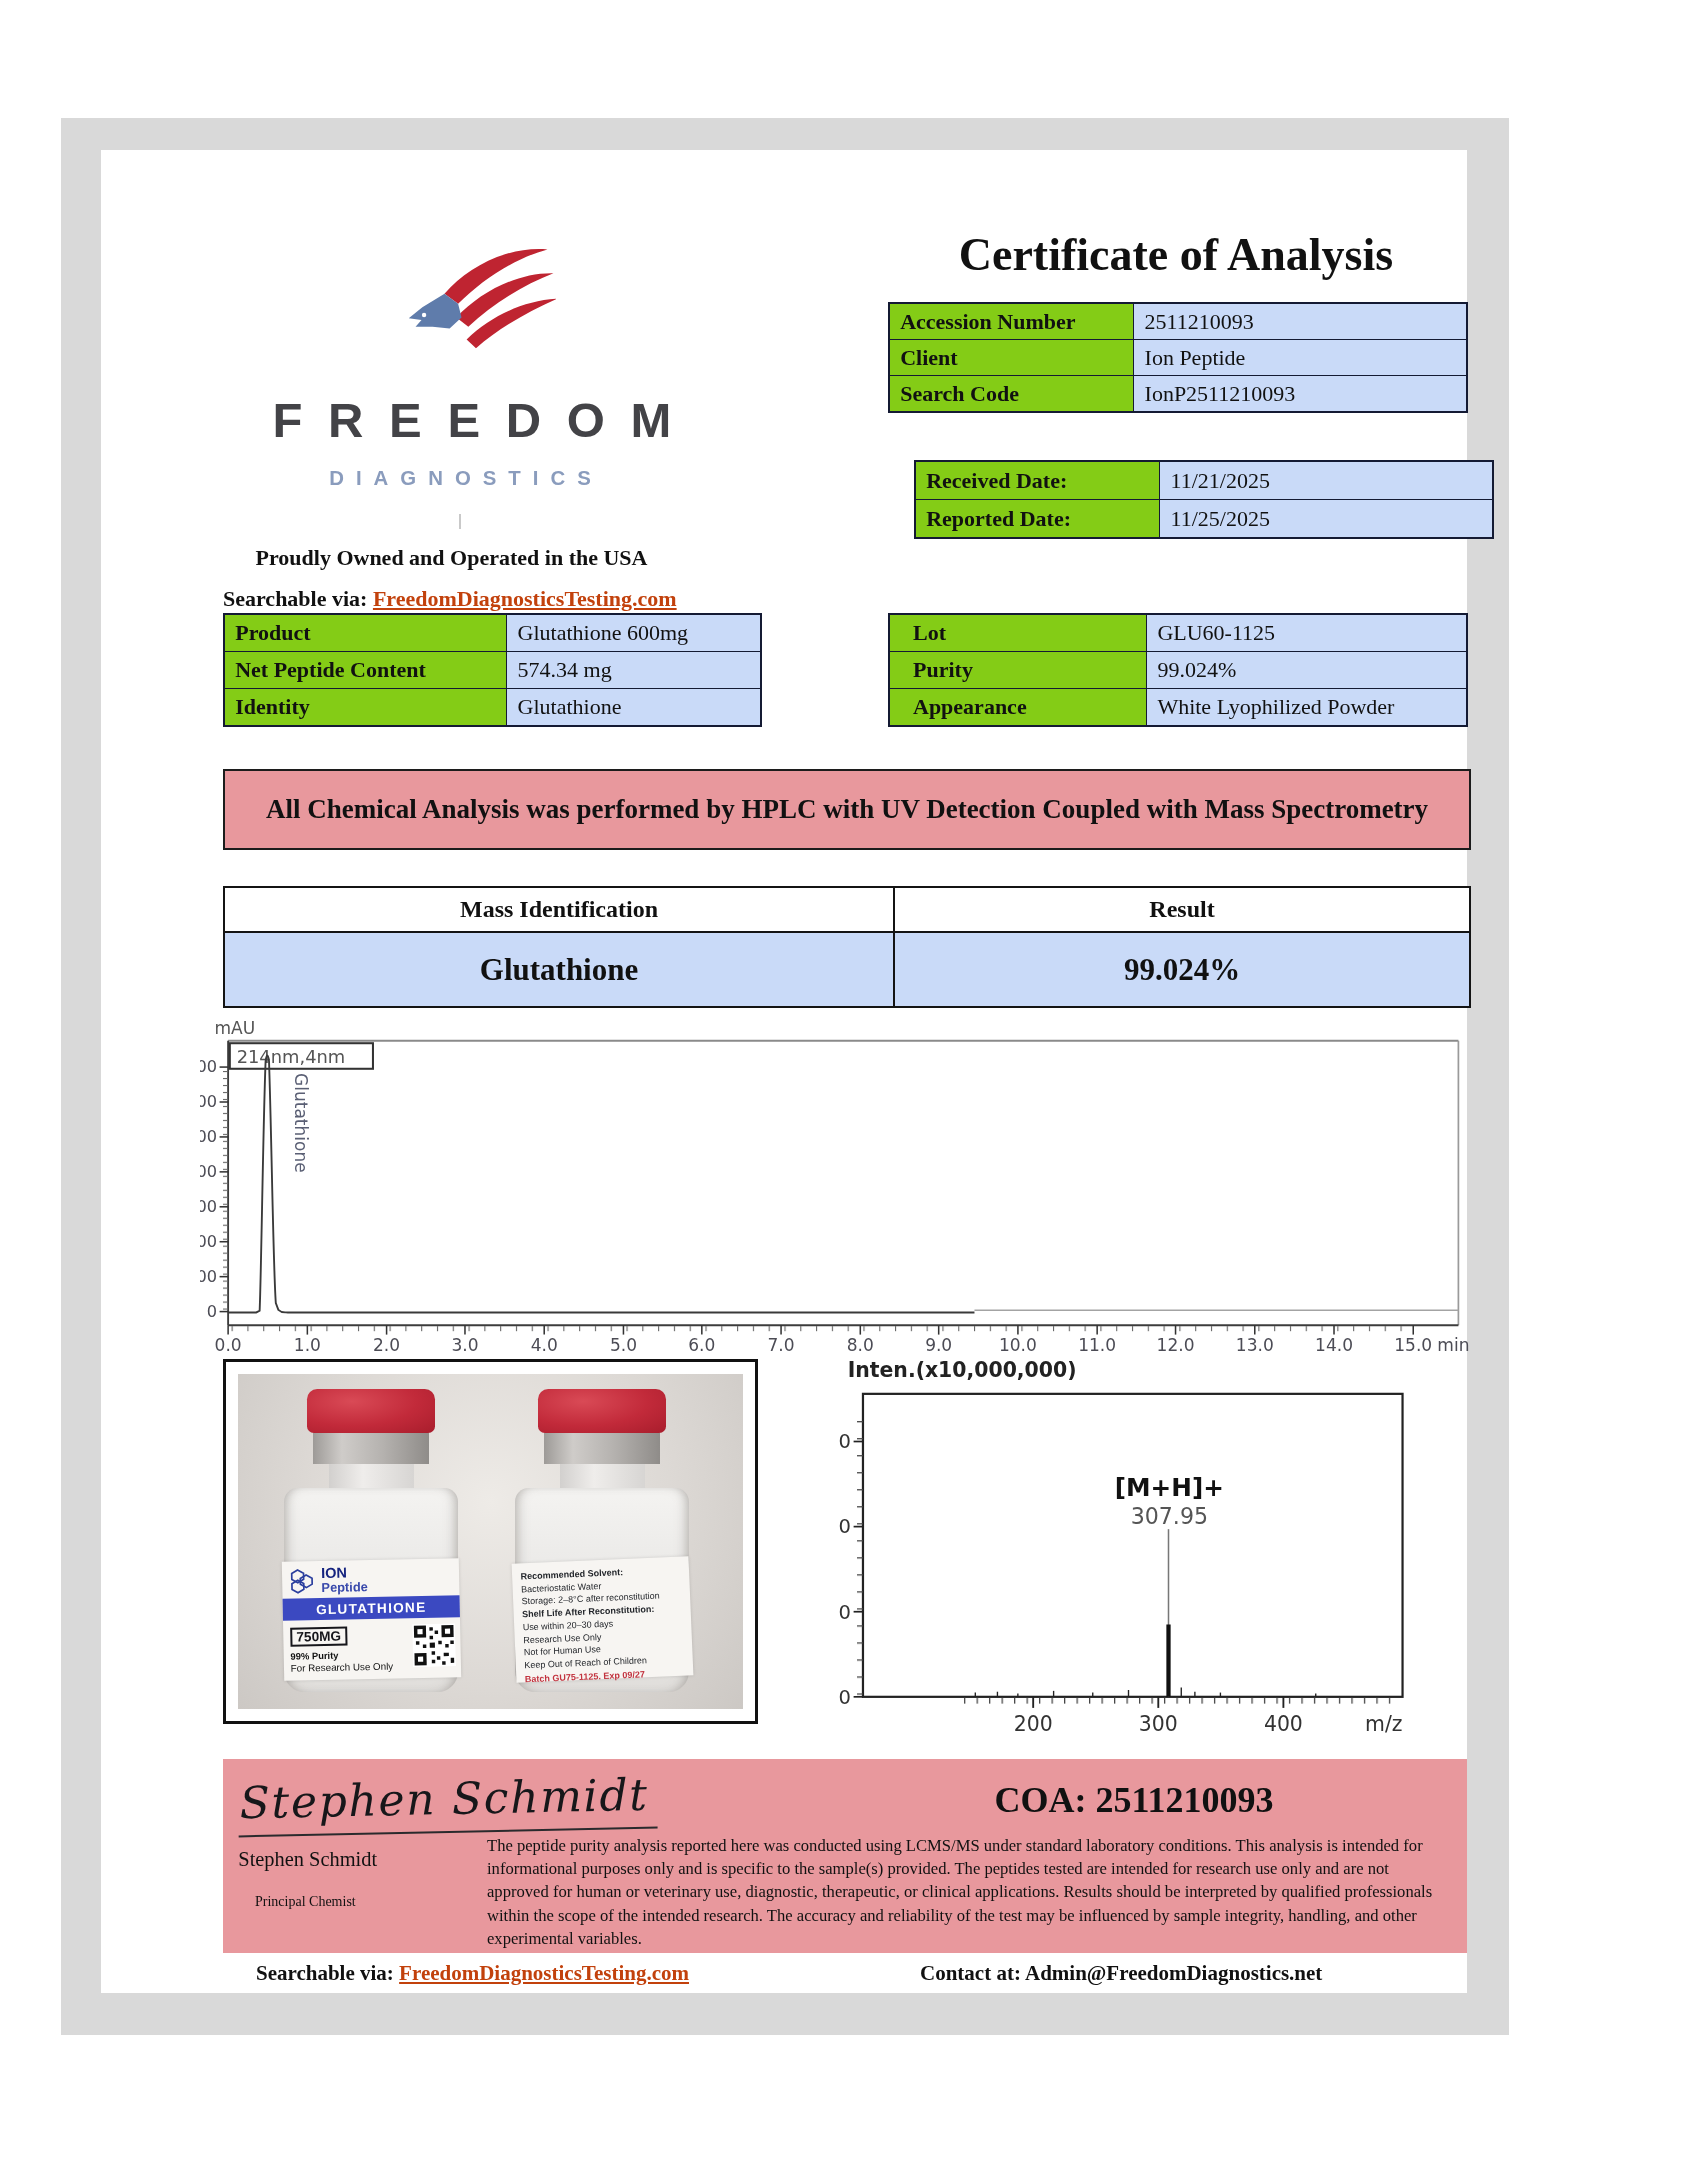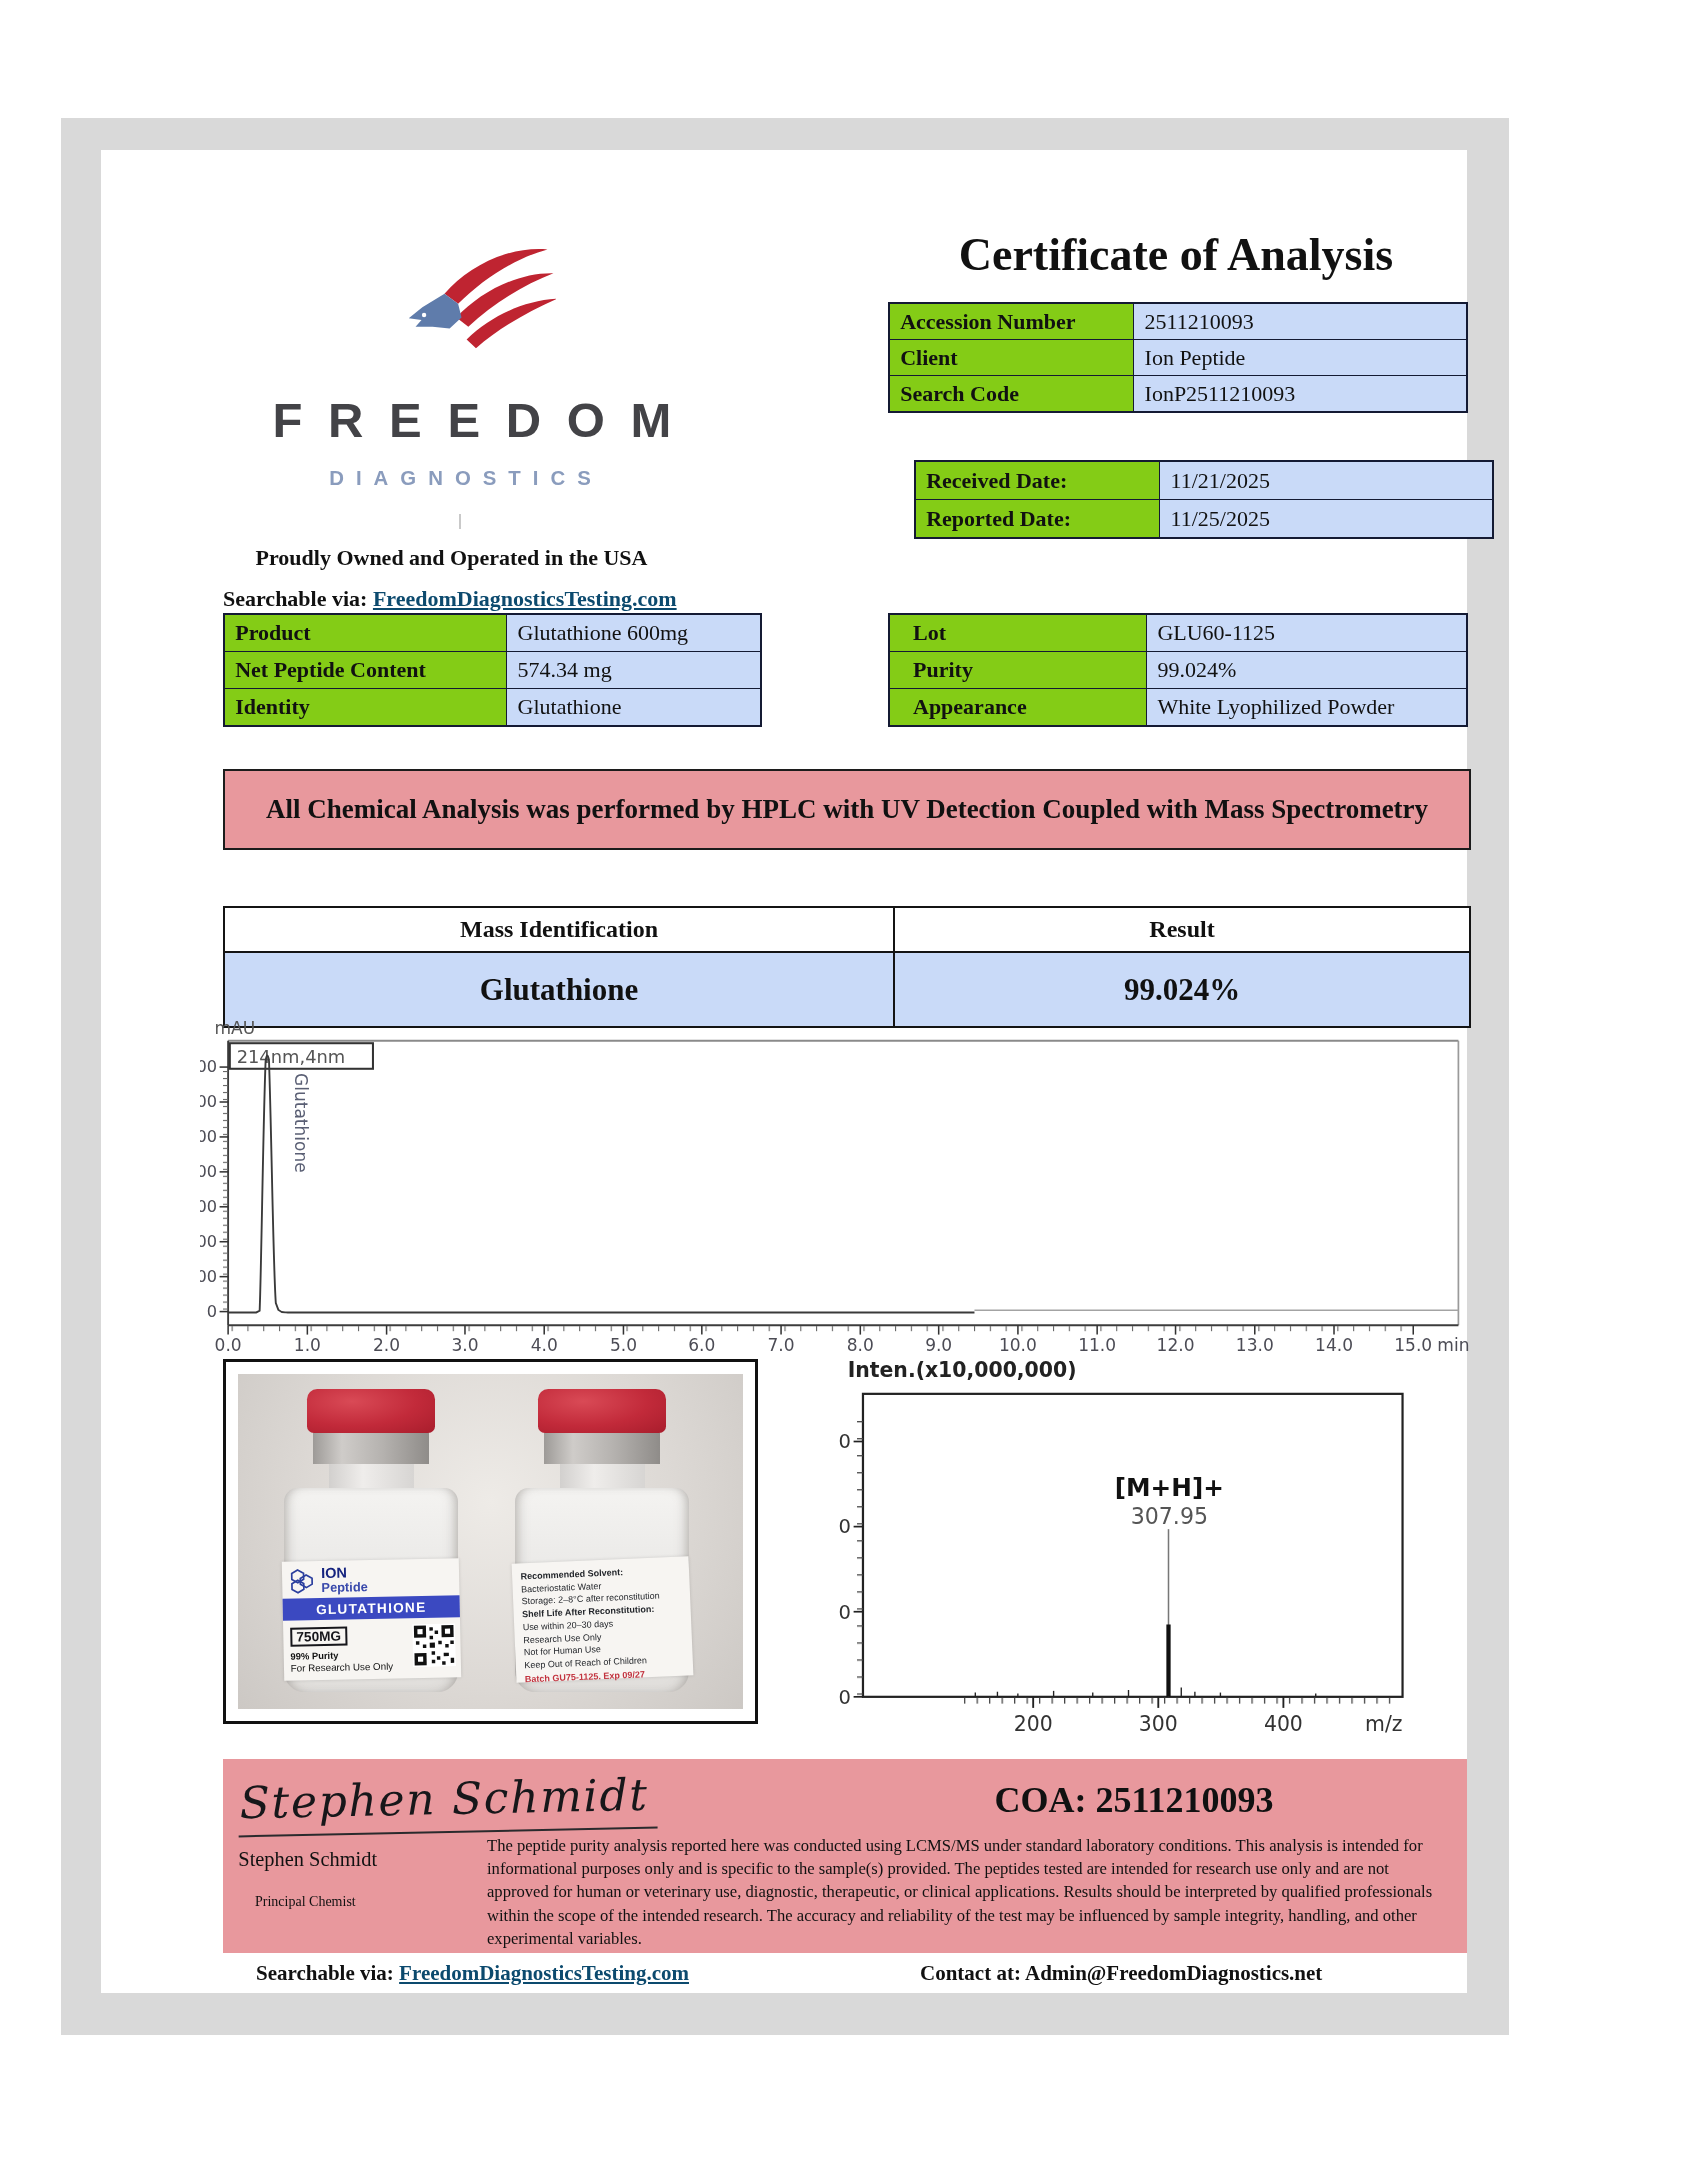--- a/index.html
+++ b/index.html
@@ -14,21 +14,21 @@
   
   .logo-wordmark{left:247px;top:392px;width:426px;text-align:center;
     font-family:"Liberation Sans", sans-serif;font-weight:700;font-size:49px;
     letter-spacing:25.6px;text-indent:25.6px;color:#434347;}
   .logo-sub{left:247px;top:467px;width:426px;text-align:center;
     font-family:"Liberation Sans", sans-serif;font-weight:700;font-size:20.4px;
     letter-spacing:12px;text-indent:12px;color:#8a9cbd;}
   .logo-tick{left:459px;top:514px;width:1.7px;height:15.3px;background:#c9c9c9;}
   .tagline{left:213px;top:545px;width:477px;text-align:center;font-weight:700;font-size:22px;}
   .searchable{left:223px;top:586px;font-weight:700;font-size:22px;}
-  .lnk{color:#0c4a6e;text-decoration:underline;}
+  .lnk{color:#c2410c;text-decoration:underline;}
   .doc-title{left:888px;top:228px;width:576px;text-align:center;font-weight:700;font-size:46px;}
 
   
   .ftable{border:2.6px solid #141a33;background:#141a33;}
   .frow{display:flex;}
   .frow + .frow{border-top:1.7px solid #141a33;}
   .fcell{display:flex;align-items:center;padding:0 10.2px;height:35px;font-size:22px;}
   .fcell.lab{background:#84cc16;font-weight:700;border-right:1.7px solid #141a33;}
   .fcell.val{background:#c9daf8;flex:1;}
   .t-accession{left:888px;top:302px;width:576px;}
@@ -41,21 +41,21 @@
   .t-product .fcell{height:36px;}
   .t-lot{left:888px;top:613px;width:576px;}
   .t-lot .lab{width:223px;padding-left:23px;}
   .t-lot .fcell{height:36px;}
 
   
   .banner{left:223px;top:769px;width:1244px;height:77px;background:#e8989d;border:2.6px solid #1c1c1c;
     display:flex;align-items:center;justify-content:center;font-weight:700;font-size:27px;text-align:center;}
 
   
-  .mtable{left:223px;top:906px;width:1244px;border:2.6px solid #141414;background:#22c55e;}
+  .mtable{left:223px;top:886px;width:1244px;border:2.6px solid #141414;background:#22c55e;}
   .mrow{display:flex;}
   .mrow + .mrow{border-top:2.6px solid #141414;}
   .mcell{display:flex;align-items:center;justify-content:center;}
   .mcell.c1{width:668px;border-right:2.6px solid #141414;}
   .mcell.c2{flex:1;}
   .mhead .mcell{background:#ffffff;height:43px;font-weight:700;font-size:24px;}
   .mval .mcell{background:#c9daf8;height:73px;font-weight:700;font-size:31px;}
 
   
   .chart-font{font-family:"DejaVu Sans", sans-serif;}

